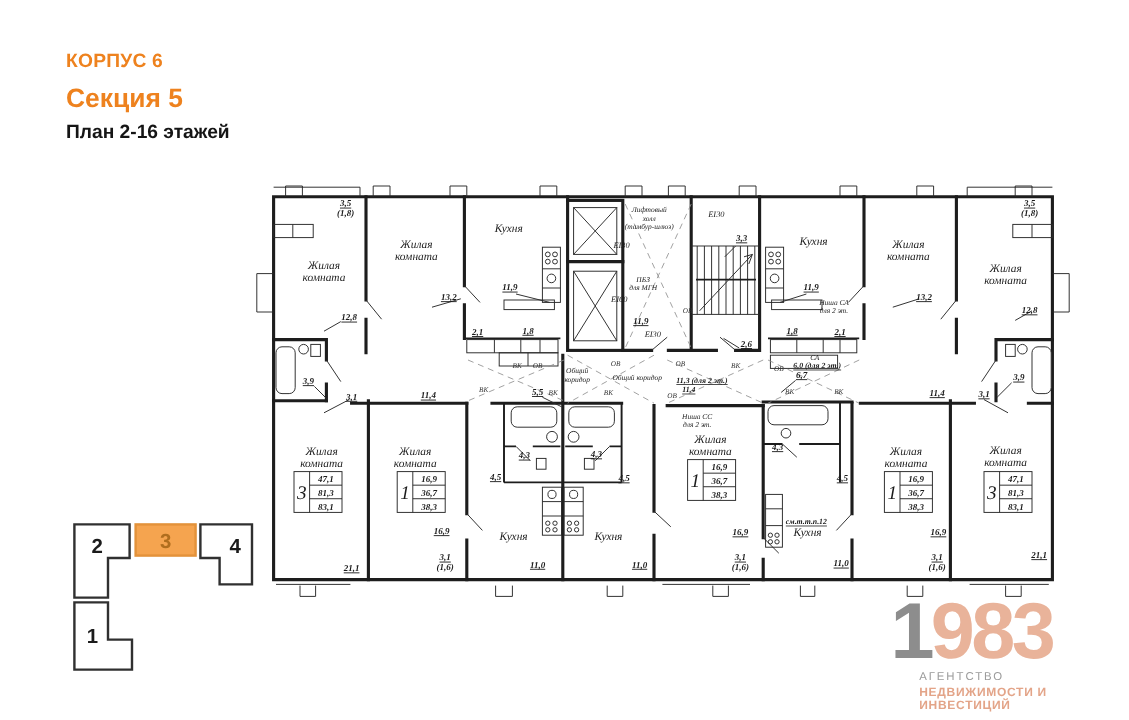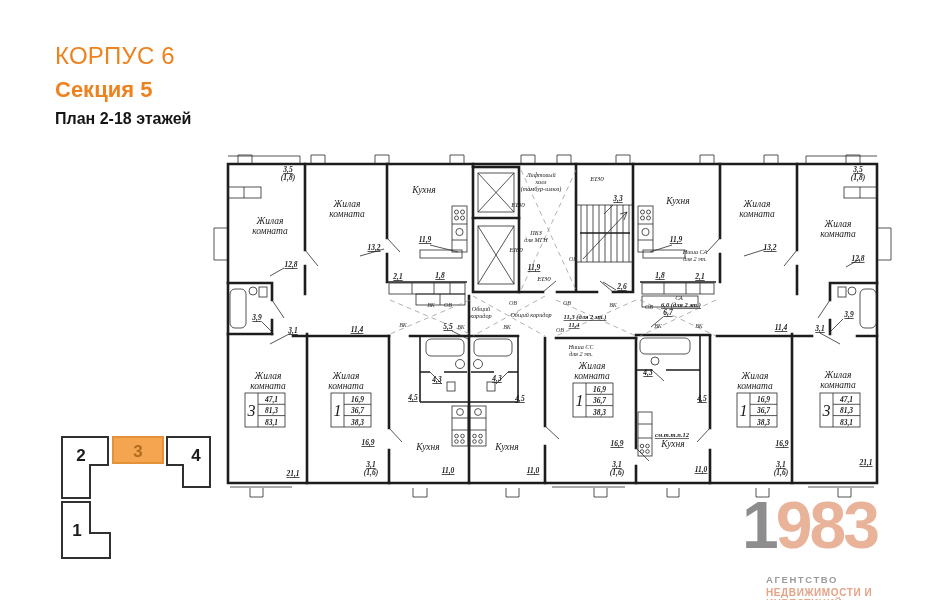--- a/index.html
+++ b/index.html
@@ -1,28 +1,28 @@
 <!DOCTYPE html>
 <html><head>
 <meta charset="utf-8">
 <style>
   html,body{margin:0;padding:0;background:#fff;}
   #page{position:relative;width:941px;height:600px;background:#fff;overflow:hidden;
         font-family:"Liberation Sans",sans-serif;}
   
   #hdr{position:absolute;left:55px;top:44px;line-height:1;}
-  #hdr .h1{font-size:24px;font-weight:normal;color:#ee821e;letter-spacing:.2px;}
+  #hdr .h1{font-size:16px;font-weight:bold;color:#ee821e;letter-spacing:.2px;}
   #hdr .h2{font-size:22px;font-weight:bold;color:#ee821e;margin-top:11px;}
   #hdr .h3{font-size:16px;font-weight:bold;color:#151515;margin-top:10px;}
   
   #logo{position:absolute;left:742px;top:492px;width:190px;}
   #logo .digits{font-size:66px;font-weight:bold;letter-spacing:-3px;line-height:1;
         font-family:"Liberation Sans",sans-serif;}
   #logo .d1{color:#8d8d8d;} #logo .d983{color:#e9b39a;}
-  #logo .s1{margin:16px 0 0 24px;font-size:9.5px;font-weight:bold;color:#9b9b9b;letter-spacing:1.6px;}
+  #logo .s1{margin:1px 0 0 24px;font-size:9.5px;font-weight:normal;color:#9b9b9b;letter-spacing:1.6px;}
   #logo .s2{margin:2px 0 0 24px;font-size:10px;font-weight:bold;color:#e3a488;letter-spacing:.6px;}
   
   svg{position:absolute;left:0;top:0;}
   .w{stroke:#1d1d1d;stroke-width:2.6;fill:none;stroke-linecap:square;}
   .w2{stroke:#1d1d1d;stroke-width:1.6;fill:none;}
   .tn{stroke:#2a2a2a;stroke-width:.8;fill:none;}
   .tnf{stroke:#2a2a2a;stroke-width:.8;fill:#fff;}
   .dash{stroke:#8f8f8f;stroke-width:.7;fill:none;stroke-dasharray:5 4;}
   text{font-family:"Liberation Serif",serif;fill:#1b1b1b;text-anchor:middle;}
   .rm{font-style:italic;font-size:9.5px;}
@@ -41,21 +41,21 @@
   .secnumA{font-family:"Liberation Sans",sans-serif;font-weight:bold;font-size:17px;fill:#b06e1e;}
 </style>
 </head>
 <body>
 
 <div id="page">
 
   <div id="hdr">
     <div class="h1">КОРПУС 6</div>
     <div class="h2">Секция 5</div>
-    <div class="h3">План 2-18 этажей</div>
+    <div class="h3">План 2-16 этажей</div>
   </div>
 
   <svg width="941" height="600" viewBox="0 0 941 600">
 
     <g>
       <path class="w" d="M228,164 H877 V483 H228 Z"></path>
       <path class="w" d="M305,164 V250 M305,266 V294 M387,164 V238 M387,254 V282
                          M720,164 V238 M720,254 V282 M797,164 V250 M797,266 V294"></path>
 
       <rect class="w" x="473" y="167" width="46" height="125"></rect>

